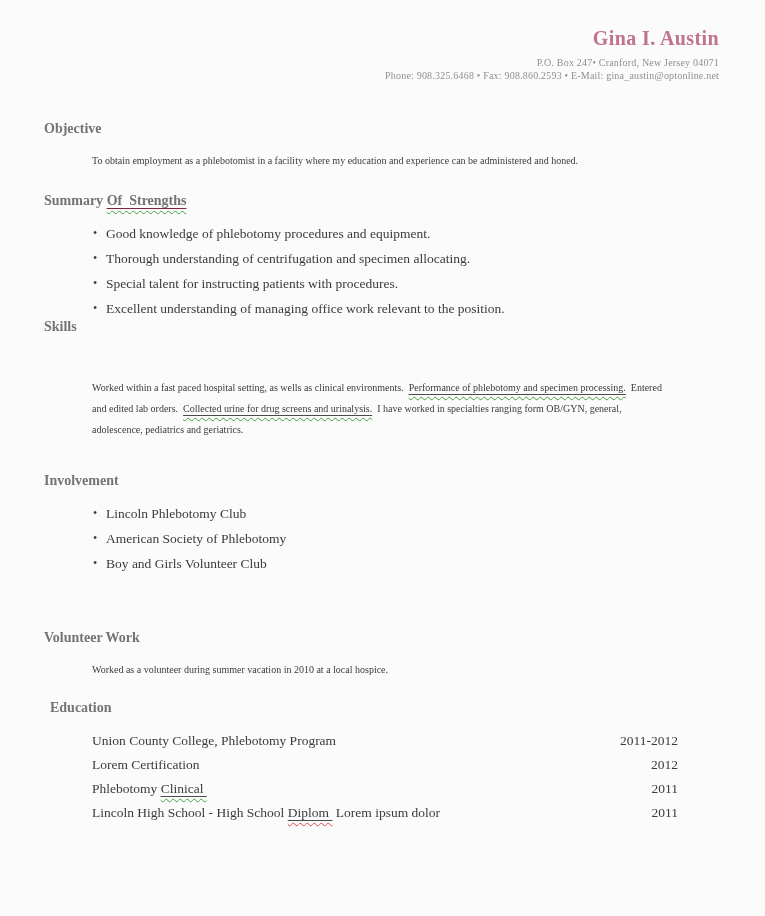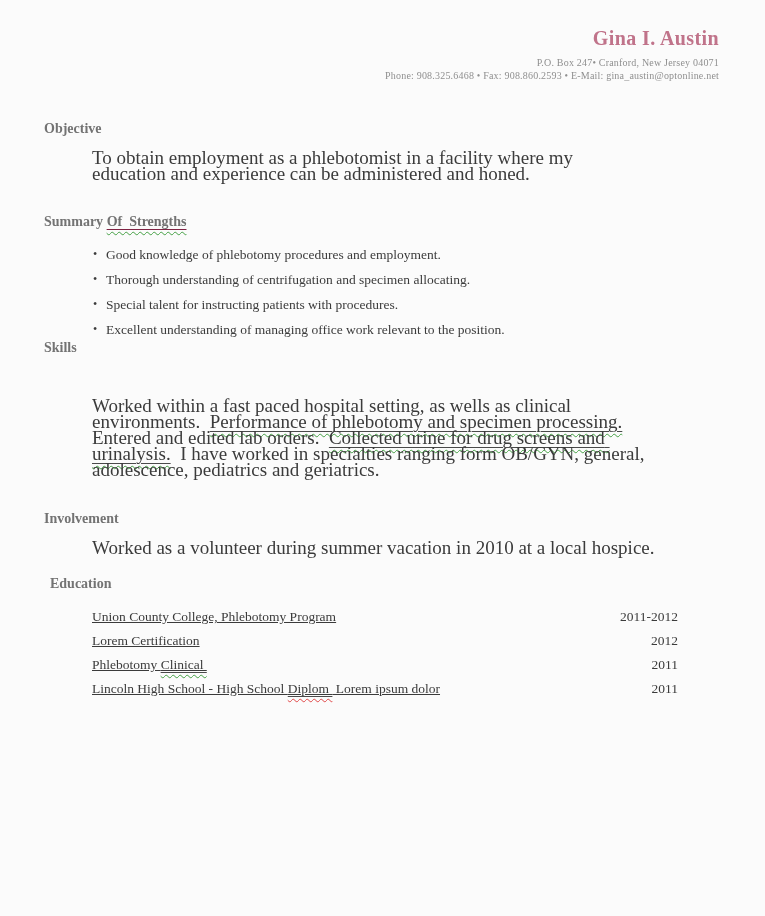--- a/index.html
+++ b/index.html
@@ -19,28 +19,28 @@
   }
   .addr{margin-top:6px;font-size:10px;color:#8f8f8f;line-height:13px;letter-spacing:.2px;}
   .contact{font-size:10px;color:#8f8f8f;line-height:13px;letter-spacing:.2px;}
   
   .content{padding:0 44px;}
   .sec-h{
     margin:0;font-size:14px;font-weight:bold;color:#737373;line-height:17px;
   }
   .pre{white-space:pre;}
   .mt-objective{margin-top:38px;}
-  .mt-strengths{margin-top:31px;font-family:Liberation Serif, serif;}
+  .mt-strengths{margin-top:21px;font-family:Liberation Serif, serif;}
   .mt-skills{}
   .mt-involvement{margin-top:32px;}
   .mt-volunteer{margin-top:56px;}
   .mt-education{margin-top:19px;margin-left:6px;}
   .body{
     margin:13px 0 0 48px;
-    font-size:19px;line-height:16px;color:#3b3b3b;
+    font-size:10px;line-height:21px;color:#3b3b3b;
   }
   .objective-body{max-width:545px;}
   .skills-body{max-width:576px;white-space:pre-wrap;margin-top:42px;}
   .volunteer-body{max-width:576px;}
   
   .blist{
     list-style:none;margin:15px 0 0 48px;padding:0;
   }
   .blist li{
     position:relative;padding-left:14px;
@@ -67,21 +67,21 @@
     text-decoration-color:#4a4a4a;text-decoration-thickness:1px;
     text-underline-offset:3px;
   }
   .u-heading{text-decoration-color:#7e2242;}
   
   .edu-rows{margin:13px 0 0 48px;width:586px;}
   .edu-row{
     display:flex;justify-content:space-between;align-items:baseline;
     font-size:13.5px;line-height:24px;
   }
-  .edu-title{white-space:pre;text-decoration:underline;}
+  .edu-title{white-space:pre;}
   .edu-date{text-align:right;}
 </style>
 </head>
 <body>
 
 <div class="page">
 
   <header class="header">
     <div class="name">Gina I. Austin</div>
     <div class="addr">P.O. Box 247• Cranford, New Jersey 04071</div>
@@ -91,37 +91,43 @@
   <main class="content">
 
     <section>
       <h2 class="sec-h mt-objective">Objective</h2>
       <p class="body objective-body">To obtain employment as a phlebotomist in a facility where my education and experience can be administered and honed.</p>
     </section>
 
     <section>
       <h2 class="sec-h mt-strengths pre"><span>Summary </span><span class="sq-green"><span class="u-solid u-heading">Of  Strengths</span></span></h2>
       <ul class="blist strengths-list">
-        <li>Good knowledge of phlebotomy procedures and employment.</li>
+        <li>Good knowledge of phlebotomy procedures and equipment.</li>
         <li>Thorough understanding of centrifugation and specimen allocating.</li>
         <li>Special talent for instructing patients with procedures.</li>
         <li>Excellent understanding of managing office work relevant to the position.</li>
       </ul>
     </section>
 
     <section>
       <h2 class="sec-h mt-skills">Skills</h2>
       <p class="body skills-body"><span>Worked within a fast paced hospital setting, as wells as clinical environments.  </span><span class="sq-green"><span class="u-solid">Performance of phlebotomy and specimen processing.</span></span><span>  Entered and edited lab orders.  </span><span class="sq-green"><span class="u-solid">Collected urine for drug screens and urinalysis.</span></span><span>  I have worked in specialties ranging form OB/GYN, general, adolescence, pediatrics and geriatrics.</span></p>
     </section>
 
     <section>
       <h2 class="sec-h mt-involvement">Involvement</h2>
+      <ul class="blist">
+        <li>Lincoln Phlebotomy Club</li>
+        <li>American Society of Phlebotomy</li>
+        <li>Boy and Girls Volunteer Club</li>
+      </ul>
     </section>
 
     <section>
+      <h2 class="sec-h mt-volunteer">Volunteer Work</h2>
       <p class="body volunteer-body">Worked as a volunteer during summer vacation in 2010 at a local hospice.</p>
     </section>
 
     <section>
       <h2 class="sec-h mt-education">Education</h2>
       <div class="edu-rows">
         <div class="edu-row">
           <span class="edu-title">Union County College, Phlebotomy Program</span>
           <span class="edu-date">2011-2012</span>
         </div>

